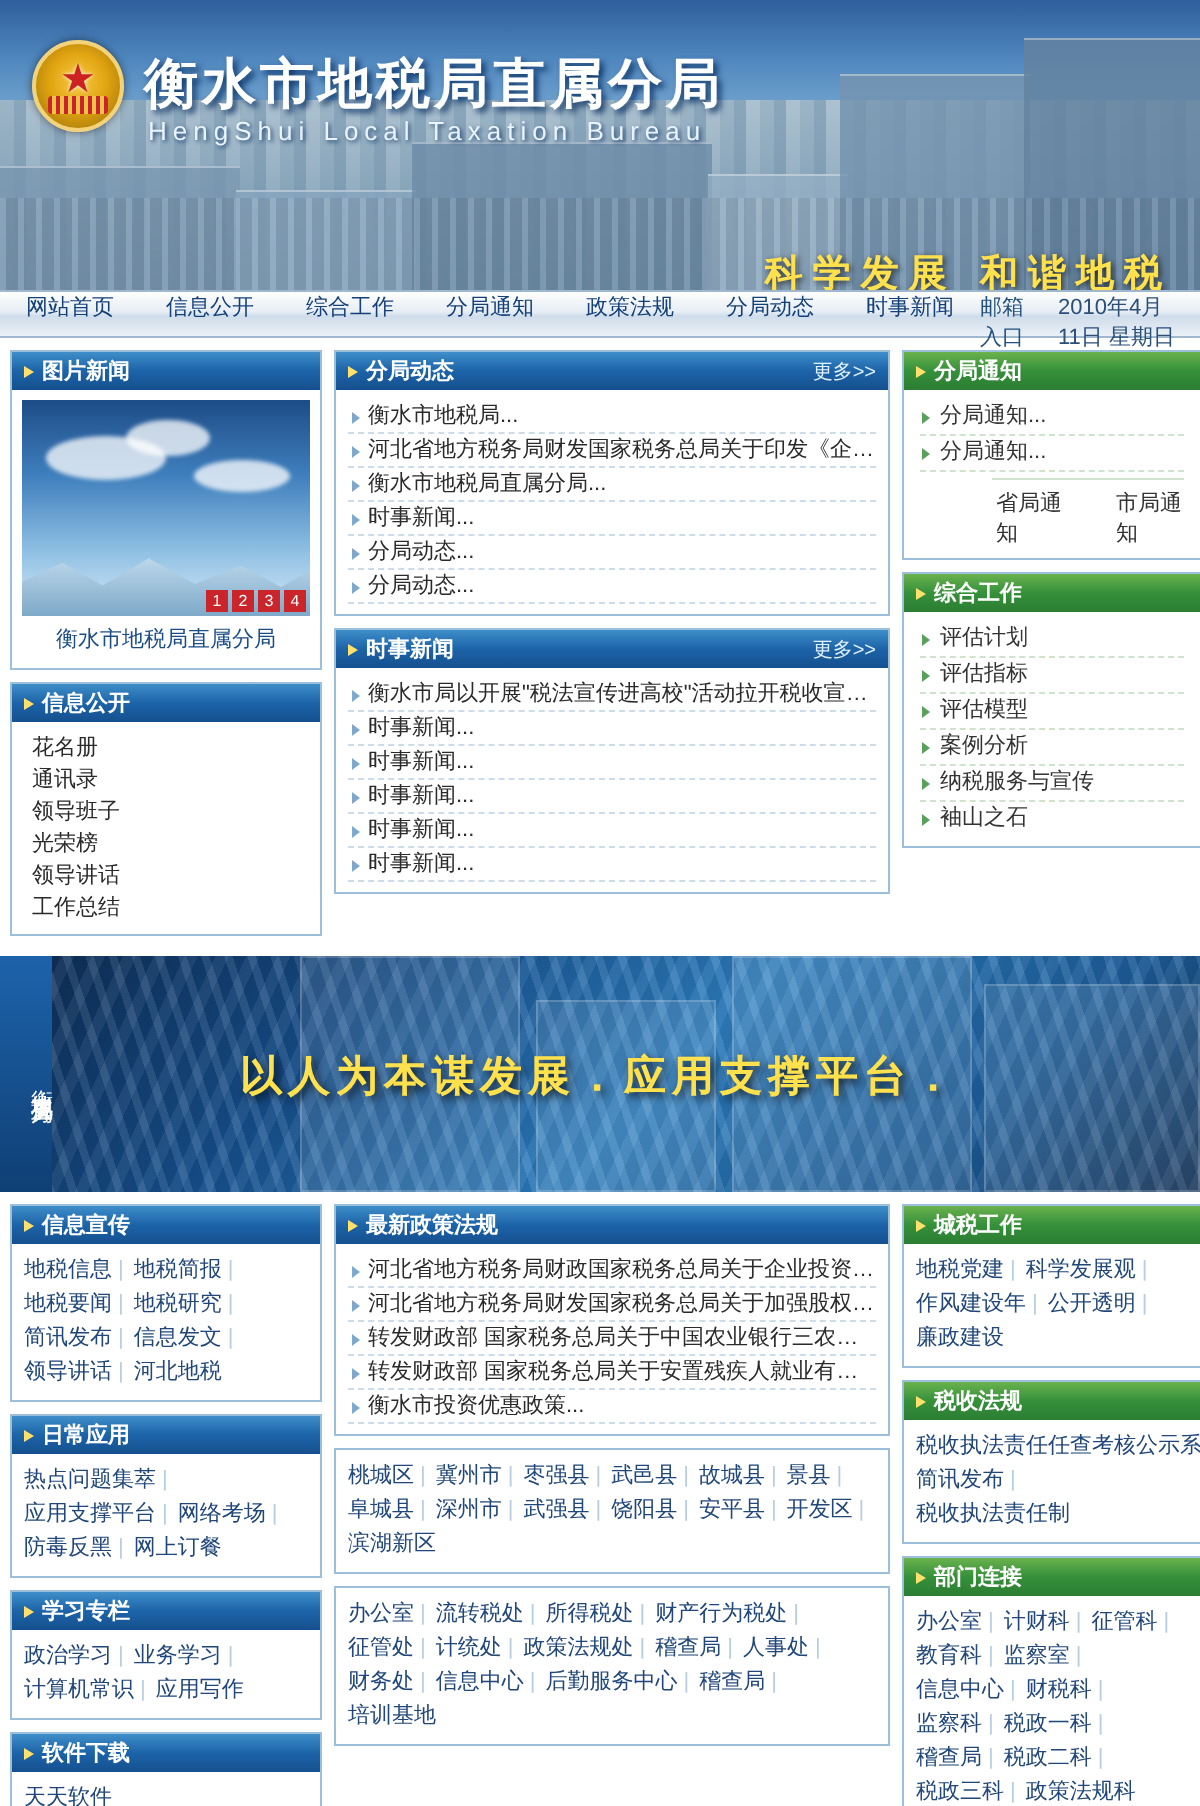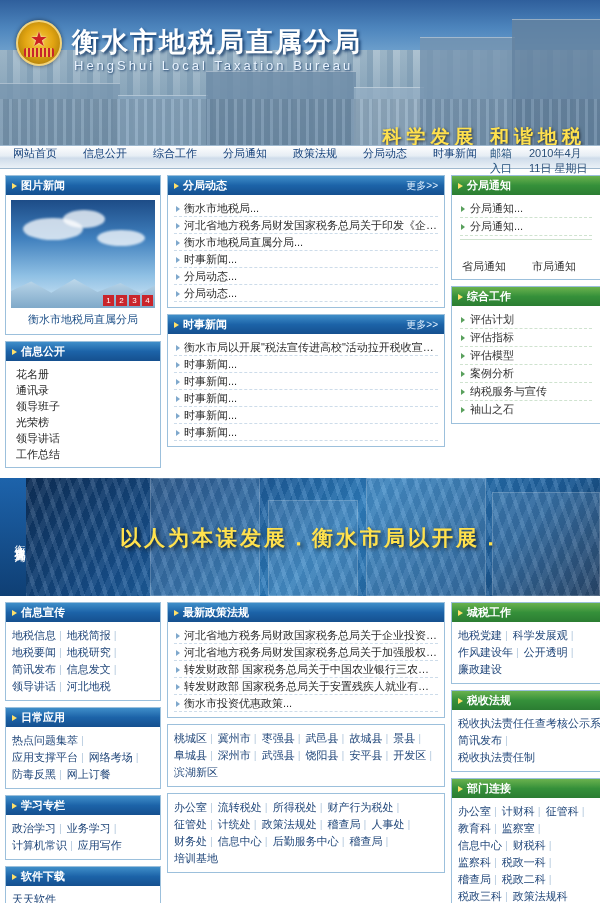--- a/index.html
+++ b/index.html
@@ -182,22 +182,22 @@
     line-height:17px; padding-left:10px; position:relative;
     border-bottom:1px dashed #cfe3cf; cursor:pointer;
   }
   .green-sub .row:last-child{ border-bottom:none; }
   .green-sub .row::before{
     content:""; position:absolute; left:1px; top:6px;
     width:0;height:0;border-left:4px solid #59a05c;
     border-top:3px solid transparent;border-bottom:3px solid transparent;
   }
   .green-sub .pair {
-    border-top:1px solid #cfe3cf; margin-top:3px; padding-top:19px;
-    display:flex; gap:26px; padding-left:2px;
+    border-top:1px solid #cfe3cf; margin-top:3px; padding-top:4px;
+    display:flex; gap:26px; padding-left:2px;margin-left:36px;
   }
   .green-sub .pair span{ cursor:pointer; }
 
   
   .midbanner {
     position:relative; height:118px; margin:4px 0 6px 0;
     background: linear-gradient(135deg,#0d2b52 0%, #17518f 30%, #2e7fc0 55%, #1d5e9b 80%, #0e2f57 100%);
     overflow:hidden;
   }
   .midbanner::before{
@@ -397,21 +397,21 @@
 
     </div>
   </div>
 
   <div class="midbanner">
     <div class="glass g1"></div>
     <div class="glass g2"></div>
     <div class="glass g3"></div>
     <div class="glass g4"></div>
     <div class="side-label">衡水地税直属分局</div>
-    <div class="mid-slogan">以人为本谋发展．衡水市局以开展．</div>
+    <div class="mid-slogan">以人为本谋发展．应用支撑平台．</div>
   </div>
 
   <div class="bottom">
 
     <div class="b-left">
 
       <div class="panel">
         <div class="panel-head">
           <i class="dot"></i>
           <span>信息宣传</span>

